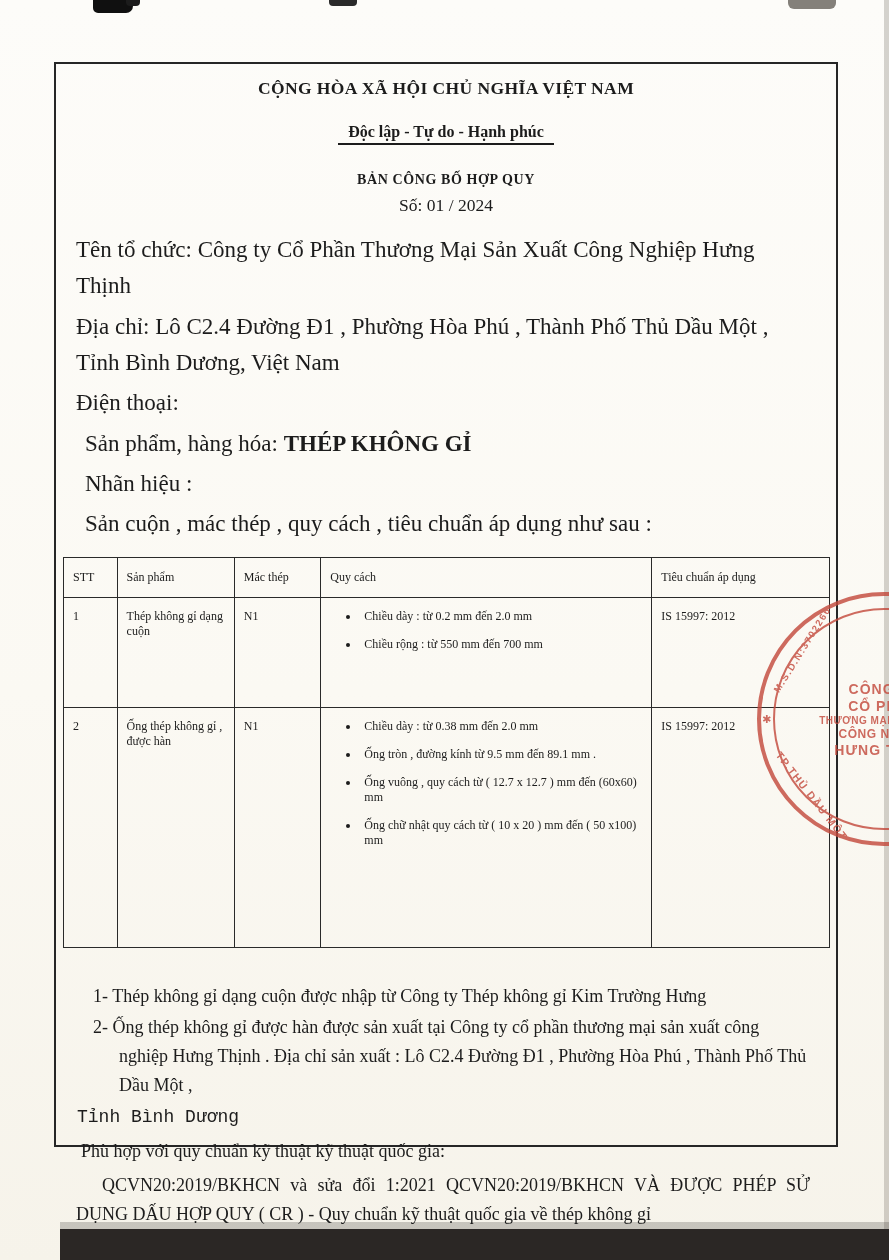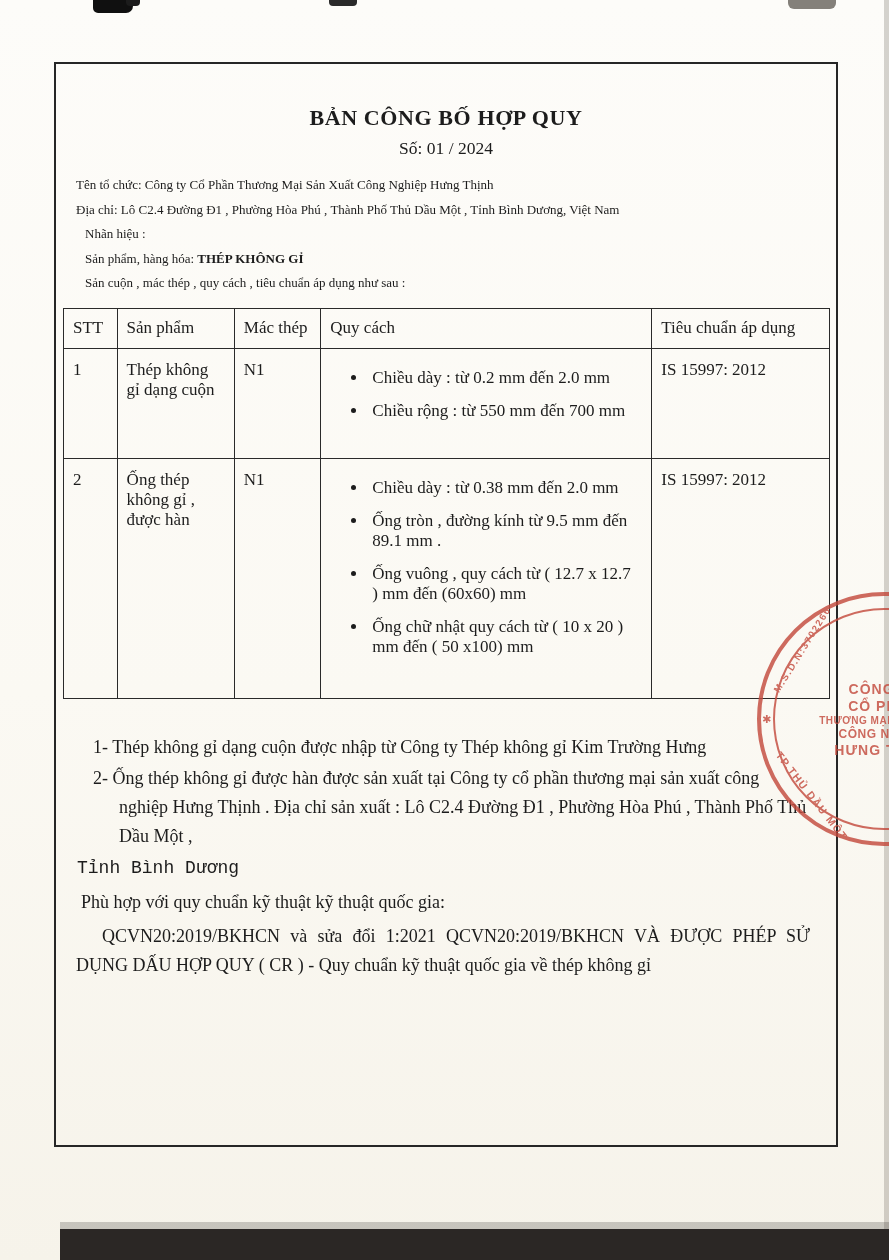--- a/index.html
+++ b/index.html
@@ -28,47 +28,47 @@
     border:2px solid #262626; padding:14px 0 0;
   }
 
   .nat-header { text-align:center; }
   .nat-line1 { font-weight:bold; font-size:17.5px; letter-spacing:.4px; }
   .nat-line2 {
     display:inline-block; font-weight:bold; font-size:16px;
     border-bottom:2px solid #1c1c1c; padding:4px 10px 2px; margin-top:2px;
   }
 
-  .doc-title { text-align:center; font-size:22px; font-weight:bold; letter-spacing:.6px; margin:27px 0 7px; }
+  .doc-title { text-align:center; font-size:14px; font-weight:bold; letter-spacing:.6px; margin:27px 0 7px; }
   .doc-number { text-align:center; font-size:17.5px; margin:0 0 16px; }
 
-  .body-text { padding:0 26px 0 20px; font-size:13px; line-height:1.58; }
+  .body-text { padding:0 26px 0 20px; font-size:23px; line-height:1.58; }
   .para { margin:4px 0; }
   .para.indent { margin-left:9px; }
   .bold { font-weight:bold; }
 
   
   table.spec {
     border-collapse:collapse; width:calc(100% - 13px);
-    margin:14px 6px 0 7px; font-size:17px; table-layout:fixed;
+    margin:14px 6px 0 7px; font-size:12px; table-layout:fixed;
   }
   table.spec th, table.spec td { border:1.5px solid #2a2a2a; padding:7px 9px; text-align:left; font-weight:normal; }
   table.spec thead th { height:40px; vertical-align:middle; }
   table.spec tbody td { vertical-align:top; padding-top:11px; }
   .col-stt { width:7%; }
   .col-sp  { width:15.3%; }
   .col-mt  { width:11.3%; }
   .col-qc  { width:43.2%; }
   .col-tc  { width:23.2%; }
   td.c-stt, th.h-stt { text-align:center; }
   td.c-mt { padding-left:22px; }
   td.c-sp { text-align:justify; }
   tr.row-1 { height:110px; }
   tr.row-2 { height:240px; }
-  ul.qc-list { margin:8px; padding-left:30px; list-style:disc; }
+  ul.qc-list { margin:0; padding-left:30px; list-style:disc; }
   ul.qc-list li { margin-bottom:13px; padding-left:4px; }
 
   
   .notes { padding:0 26px 0 20px; font-size:18px; line-height:1.6; margin-top:34px; }
   .note-1 { margin:0 0 3px 17px; }
   .note-2 { margin:3px 0 0 17px; padding-left:26px; text-indent:-26px; }
   .note-3 { margin:3px 0 0 1px;font-family:Liberation Mono, monospace; }
   .note-4 { margin:5px 0 0 5px; }
   .note-5 { margin:6px 0 7px 0; text-align:justify; text-indent:26px; }
 
@@ -94,29 +94,34 @@
   <div class="artifact blob-1"></div>
   <div class="artifact blob-2"></div>
   <div class="artifact blob-3"></div>
   <div class="artifact blob-4"></div>
   <div class="artifact right-edge"></div>
   <div class="artifact bottom-fade"></div>
   <div class="artifact bottom-bar"></div>
 
   <div class="frame">
 
+    <div class="nat-header">
+      <div class="nat-line1">CỘNG HÒA XÃ HỘI CHỦ NGHĨA VIỆT NAM</div><br>
+      <div class="nat-line2">Độc lập - Tự do - Hạnh phúc</div>
+    </div>
 
     <h1 class="doc-title">BẢN CÔNG BỐ HỢP QUY</h1>
     <div class="doc-number">Số: 01 / 2024</div>
 
     <div class="body-text">
       <p class="para">Tên tổ chức: Công ty Cổ Phần Thương Mại Sản Xuất Công Nghiệp Hưng Thịnh</p>
       <p class="para">Địa chỉ: Lô C2.4 Đường Đ1 , Phường Hòa Phú , Thành Phố Thủ Dầu Một , Tỉnh Bình Dương, Việt Nam</p>
+      <p class="para">Điện thoại:</p>
+      <p class="para indent"><span>Sản phẩm, hàng hóa: </span><span class="bold">THÉP KHÔNG GỈ</span></p>
       <p class="para indent">Nhãn hiệu :</p>
-      <p class="para indent"><span>Sản phẩm, hàng hóa: </span><span class="bold">THÉP KHÔNG GỈ</span></p>
       <p class="para indent">Sản cuộn , mác thép , quy cách , tiêu chuẩn áp dụng như sau :</p>
     </div>
 
     <table class="spec">
       <colgroup>
         <col class="col-stt">
           <col class="col-sp">
           <col class="col-mt">
           <col class="col-qc">
           <col class="col-tc">

